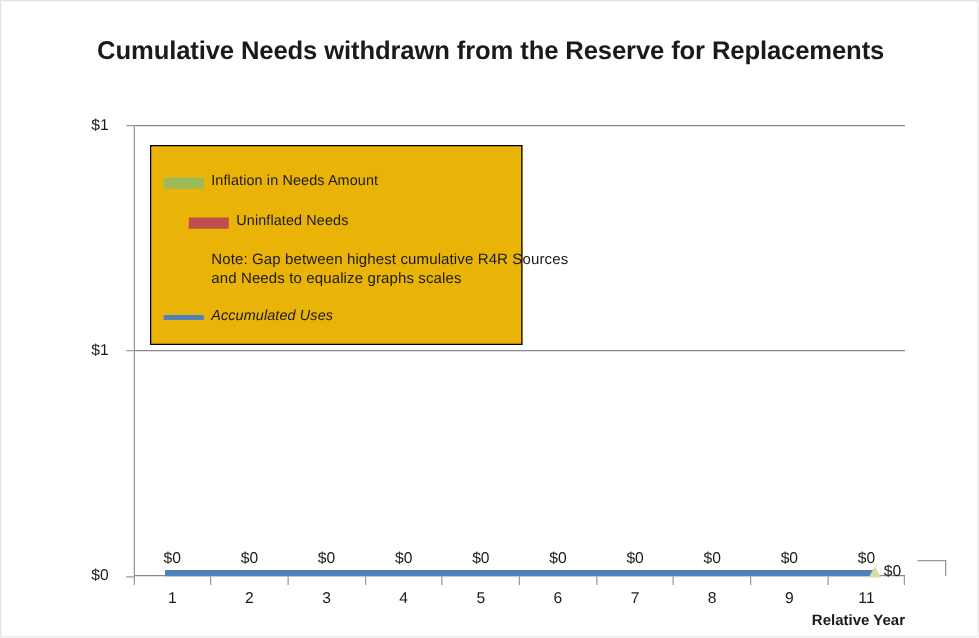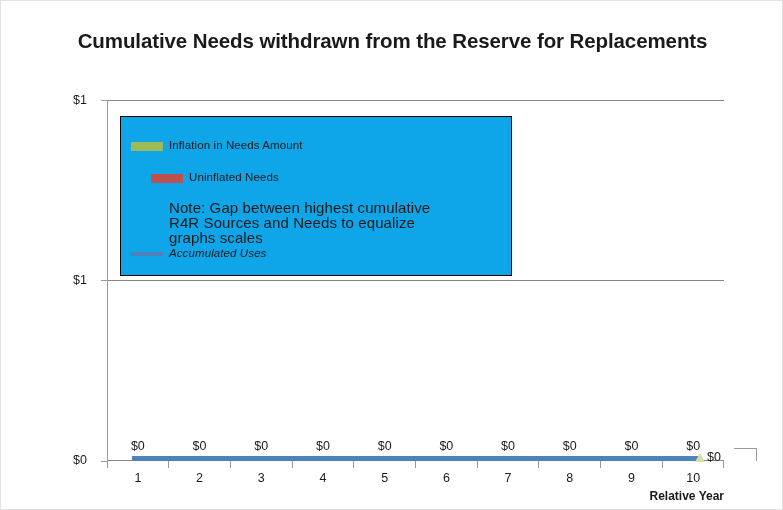--- a/index.html
+++ b/index.html
@@ -179,24 +179,24 @@
     color: #1a1a1a;
     line-height: 16px;
     white-space: nowrap;
   }
 
   
   #legend-box {
     position: absolute;
     left: 119px;
     top: 115px;
-    width: 392px;
+    width: 298px;
     height: 160px;
     box-sizing: border-box;
-    background: #0ea5e9;
+    background: #eab308;
     border: 1.5px solid #000000;
   }
   .legend-row {
     position: absolute;
     left: 10px;
     display: flex;
     align-items: flex-start;
   }
   .legend-swatch {
     width: 32px;
@@ -214,21 +214,21 @@
     color: #1a1a1a;
     line-height: 15px;
     letter-spacing: 0.1px;
     white-space: nowrap;
   }
   #legend-row-inflation   { top: 21px; }
   #legend-row-uninflated  { top: 53px; padding-left: 20px; }
   #legend-row-note        { top: 83px; left: 48px; }
   #legend-row-accumulated { top: 129px; font-style: italic; }
   #legend-note-text {
-    font-size: 15px;
+    font-size: 12px;
     color: #1a1a1a;
     line-height: 15px;
     letter-spacing: 0.1px;
     width: 295px;
     white-space: normal;
   }
 </style>
 </head>
 <body>
 
@@ -287,21 +287,21 @@
   <div id="x-cat-row">
     <div class="x-cat-label">1</div>
     <div class="x-cat-label">2</div>
     <div class="x-cat-label">3</div>
     <div class="x-cat-label">4</div>
     <div class="x-cat-label">5</div>
     <div class="x-cat-label">6</div>
     <div class="x-cat-label">7</div>
     <div class="x-cat-label">8</div>
     <div class="x-cat-label">9</div>
-    <div class="x-cat-label">10</div>
+    <div class="x-cat-label">11</div>
   </div>
 
   <div id="x-axis-title">Relative Year</div>
 
   <div id="legend-box">
 
     <div class="legend-row" id="legend-row-inflation">
       <span class="legend-swatch" style="background:#9bbb59;"></span>
       <span class="legend-text">Inflation in Needs Amount</span>
     </div>

